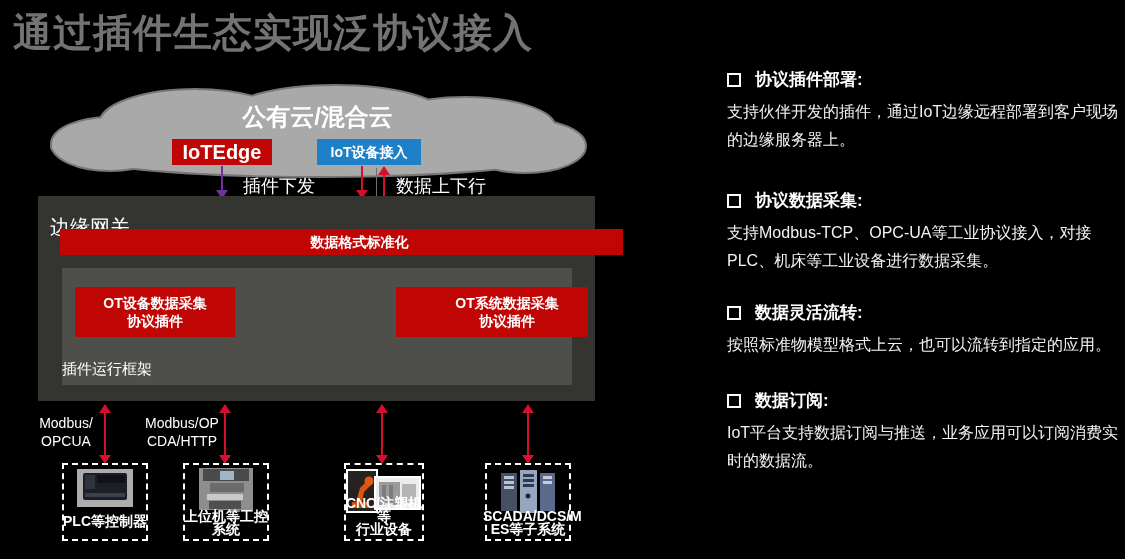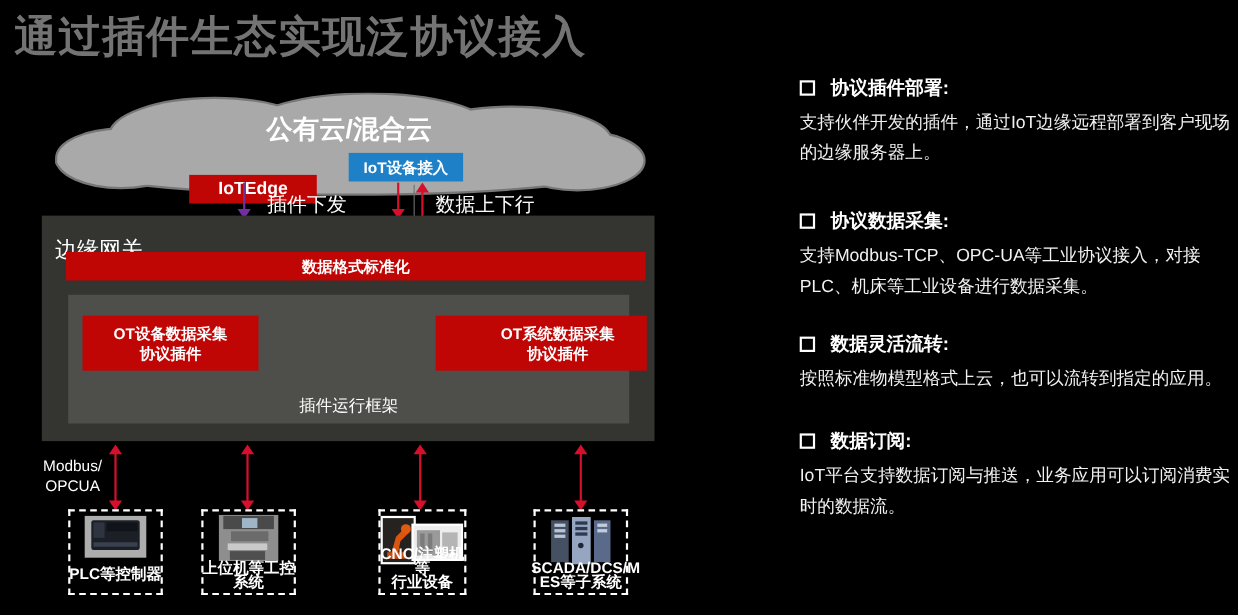--- a/index.html
+++ b/index.html
@@ -8,46 +8,46 @@
     font-family:"Liberation Sans","DejaVu Sans",sans-serif;color:#fff;overflow:hidden;
   }
   .abs{position:absolute;}
   .slide-title{left:13px;top:6px;font-size:39px;font-weight:bold;letter-spacing:1px;color:#737373;}
   
   .cloud-svg{left:45px;top:84px;}
   .cloud-label{left:45px;top:101px;width:545px;text-align:center;font-size:24px;font-weight:600;}
   .pill{height:26px;line-height:26px;text-align:center;font-weight:bold;color:#fff;}
   .pill.red{background:var(--box-red,#C00505);}
   .pill.blue{background:var(--accent-blue,#1E81C8);}
-  .iotedge{left:172px;top:139px;width:116px;font-size:16px;margin-top:20px;}
+  .iotedge{left:172px;top:139px;width:100px;font-size:20px;}
   .iotaccess{left:317px;top:139px;width:104px;font-size:14px;}
   
   .arr{position:absolute;width:12px;}
   .arr .shaft{position:absolute;left:50%;margin-left:-1px;width:2px;top:0;bottom:0;background:var(--arrow-red,#D50F2C);}
   .arr .head{position:absolute;left:50%;margin-left:-6px;width:0;height:0;border-left:6px solid transparent;border-right:6px solid transparent;}
   .arr .head.down{bottom:0;border-top:9px solid var(--arrow-red,#D50F2C);}
   .arr .head.up{top:0;border-bottom:9px solid var(--arrow-red,#D50F2C);}
   .arr.hasdown .shaft{bottom:7px;}
   .arr.hasup .shaft{top:7px;}
   .arr.purple .shaft{background:var(--arrow-purple,#7030A0);}
   .arr.purple .head.down{border-top-color:var(--arrow-purple,#7030A0);}
   .flow-label{font-size:18px;color:#ffffff;}
   .divider-v{left:376px;top:168px;width:1px;height:31px;background:#6f6f6f;}
   
   .gateway{left:38px;top:196px;width:557px;height:205px;background:var(--gateway-bg,#343530);}
   .gateway-title{left:12px;top:18px;font-size:20px;color:#fff;}
   .std-bar{left:22px;top:33px;width:527px;height:26px;background:var(--box-red,#C00505);
-           text-align:center;line-height:26px;font-size:14px;font-weight:bold;}
+           text-align:center;line-height:26px;font-size:14px;font-weight:bold;padding-left:36px;}
   .inner-frame{left:24px;top:72px;width:510px;height:117px;background:var(--inner-bg,#4E4F4B);}
   .plugin-box{position:absolute;top:19px;height:50px;background:var(--box-red,#C00505);
               display:flex;flex-direction:column;justify-content:center;text-align:center;
               font-size:14px;font-weight:bold;line-height:18px;}
   .plugin-1{left:13px;width:160px;}
   .plugin-2{left:334px;width:162px;padding-left:30px;}
-  .framework-label{left:0;right:0;bottom:6px;text-align:center;font-size:15px;color:#fff;}
+  .framework-label{left:0;right:0;bottom:6px;text-align:left;font-size:15px;color:#fff;}
   
   .proto{position:absolute;top:414px;width:96px;text-align:center;font-size:14px;line-height:18px;color:#fff;}
   
   .dev-box{position:absolute;top:463px;height:78px;border:2px dashed #fff;box-sizing:border-box;background:#000;}
   .dev-img{position:absolute;top:3px;left:50%;transform:translateX(-50%);}
   .dev-label{position:absolute;left:-4px;right:-4px;bottom:3px;text-align:center;
              font-size:14px;font-weight:bold;line-height:13px;color:#fff;}
   
   .panel-item{position:absolute;left:727px;width:405px;}
   .panel-head{display:flex;align-items:center;gap:14px;font-size:17px;font-weight:bold;color:#fff;}
@@ -112,20 +112,24 @@
         <span>协议插件</span>
       </div>
       <div class="abs framework-label">插件运行框架</div>
     </div>
   </div>
 
   <div class="proto" style="left:18px;">
     <div>Modbus/</div>
       <div>OPCUA</div>
   </div>
+  <div class="proto" style="left:134px;">
+    <div>Modbus/OP</div>
+      <div>CDA/HTTP</div>
+  </div>
 
   <div class="arr hasup hasdown" style="left:99px;top:404px;height:60px;">
     <span class="head up"></span>
       <span class="shaft"></span>
       <span class="head down"></span>
     </div>
   <div class="arr hasup hasdown" style="left:219px;top:404px;height:60px;">
     <span class="head up"></span>
       <span class="shaft"></span>
       <span class="head down"></span>

